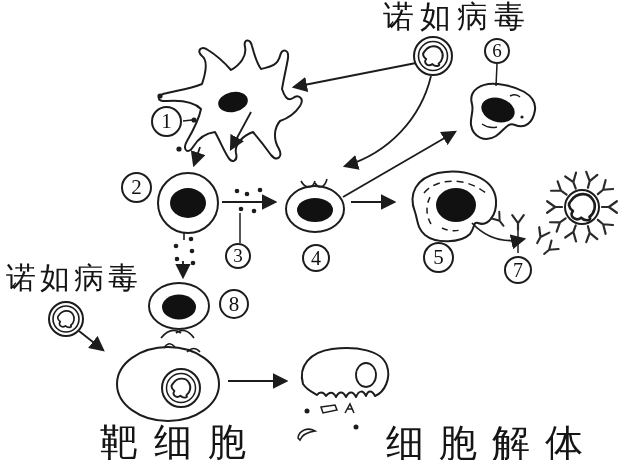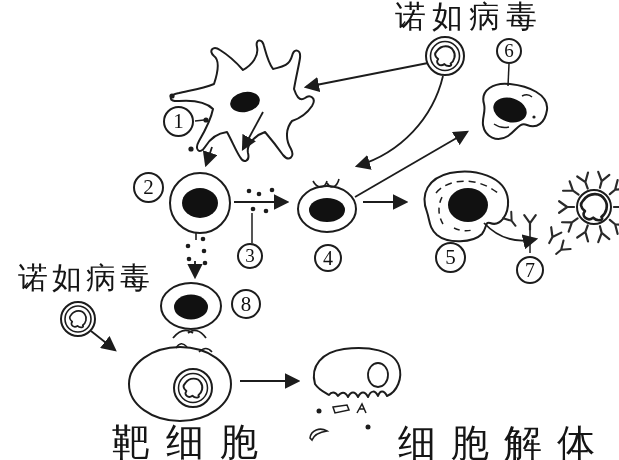--- a/index.html
+++ b/index.html
@@ -2,21 +2,21 @@
 <html><head>
 <meta charset="utf-8">
 <style>
   html,body{margin:0;padding:0;}
   body{
     width:619px;height:460px;position:relative;overflow:hidden;
     background:#ffffff;
     font-family:"Liberation Serif","DejaVu Serif",serif;
     color:#141414;
   }
-  #stage{position:absolute;left:16px;top:0;width:556px;height:460px;}
+  #stage{position:absolute;left:4px;top:0;width:556px;height:460px;}
   svg{position:absolute;left:0;top:0;}
   .cn{
     position:absolute;line-height:1.05;color:#151515;
     font-family:"Liberation Serif","DejaVu Serif",serif;
     white-space:nowrap;
   }
   .lab-virus-top {left:379px;top:1px;  font-size:31px;letter-spacing:6px;}
   .lab-virus-left{left:2px;  top:262px;font-size:30px;letter-spacing:4px;}
   .lab-target    {left:96px; top:423px;font-size:38px;letter-spacing:16px;}
   .lab-lysis     {left:382px;top:424px;font-size:38px;letter-spacing:15px;}

